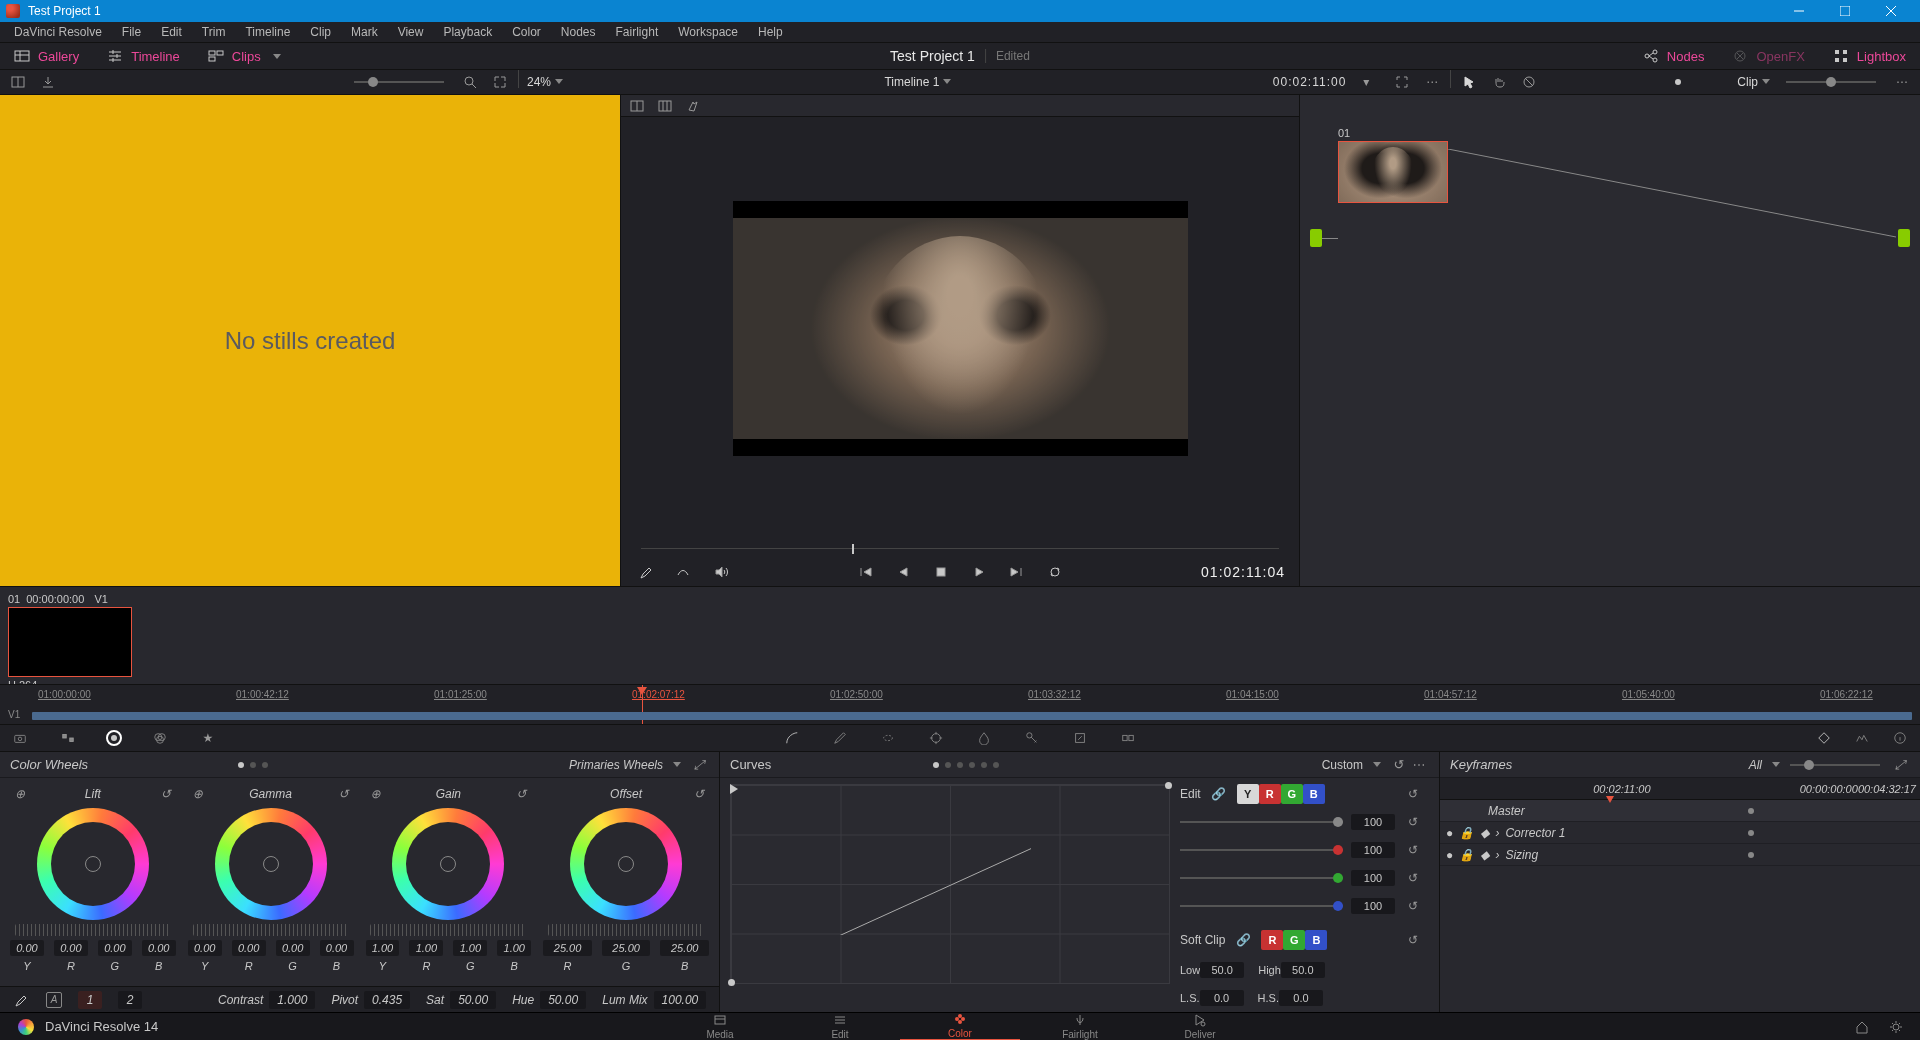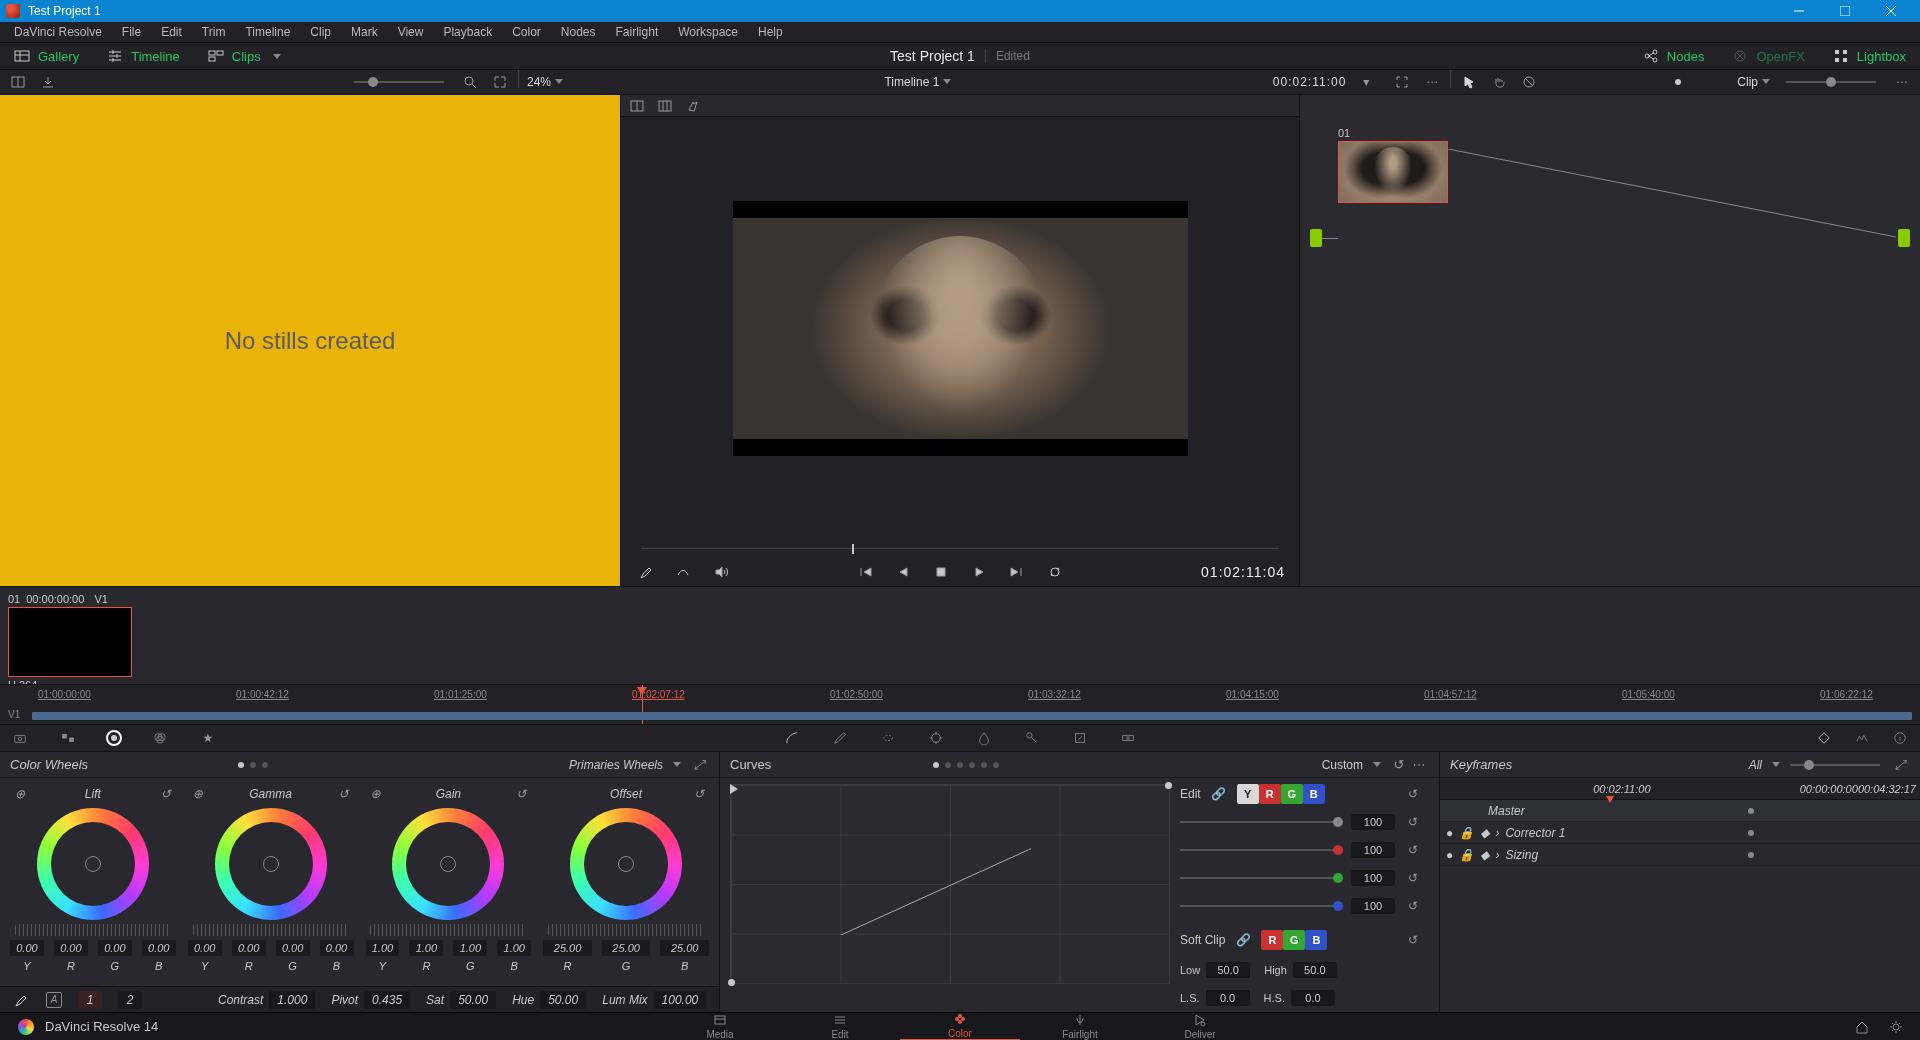--- a/index.html
+++ b/index.html
@@ -4,21 +4,21 @@
 <style>
 * { margin:0; padding:0; box-sizing:border-box; font-family:"Segoe UI",Arial,sans-serif; user-select:none; }
 body { background:#28282e; color:#c8c8c8; font-size:12px; width:1920px; height:1040px; overflow:hidden; display:flex; flex-direction:column; }
 .titlebar { background:#0a84d1; height:22px; display:flex; align-items:center; padding:0 6px; color:#fff; font-size:12px; }
 .titlebar .icon { width:14px; height:14px; background:radial-gradient(circle at 30% 30%,#e8543f 20%,#9e2e1c 80%); border-radius:2px; margin-right:8px; }
 .titlebar .winbtns { margin-left:auto; display:flex; gap:0; }
 .titlebar .winbtn { width:46px; height:22px; display:flex; align-items:center; justify-content:center; color:#fff; }
 .menubar { background:#212126; height:20px; display:flex; align-items:center; padding:0 4px; gap:0; font-size:12px; color:#b8b8b8;}
 .menubar span { padding:0 10px; }
 .toolbar { background:#212126; height:28px; display:flex; align-items:center; border-top:1px solid #111; border-bottom:1px solid #111; }
-.tbtn { display:flex; align-items:center; gap:8px; padding:0 14px; height:100%; color:#22c55e; font-size:13px; }
+.tbtn { display:flex; align-items:center; gap:8px; padding:0 14px; height:100%; color:#ec4899; font-size:13px; }
 .tbtn svg { width:16px; height:16px; fill:#c8c8c8; }
 .toolbar .center { position:absolute; left:50%; transform:translateX(-50%); display:flex; align-items:center; gap:10px; font-size:14px; }
 .toolbar .center .edited { color:#777; font-size:12px; border-left:1px solid #444; padding-left:10px; }
 .toolbar .right { margin-left:auto; display:flex; }
 .subbar { background:#212126; height:25px; display:flex; align-items:flex-start; border-bottom:1px solid #111; font-size:12px; }
 .subbar .seg { display:flex; align-items:center; height:100%; padding:0 8px; gap:10px; color:#999; }
 .subbar .divider { width:1px; height:18px; background:#444; }
 .iconbtn { width:20px; height:20px; display:flex; align-items:center; justify-content:center; color:#999; }
 .iconbtn svg { width:14px; height:14px; fill:currentColor; stroke:currentColor; }
 .main-upper { flex:1; display:flex; min-height:0; }
@@ -109,21 +109,21 @@
 .ch-Y{background:#d8d8d8;color:#222;}
 .ch-R{background:#c83232;color:#fff;}
 .ch-G{background:#32a832;color:#fff;}
 .ch-B{background:#3250c8;color:#fff;}
 .slider-row{display:flex;align-items:center;gap:8px;}
 .mini-slider{flex:1;height:2px;background:#555;position:relative;}
 .mini-slider .knob{position:absolute;right:0;top:-4px;width:10px;height:10px;border-radius:50%;background:#888;}
 .mini-slider.r .knob{background:#c83232;} .mini-slider.g .knob{background:#32a832;} .mini-slider.b .knob{background:#3250c8;}
 .mini-val{background:#18181c;padding:2px 6px;border-radius:2px;width:44px;text-align:center;font-size:11px;}
 .soft-row{display:flex;gap:14px;margin-top:4px;}
-.soft-row .cell{display:flex;align-items:center;gap:6px;font-size:11px;}
+.soft-row .cell{display:flex;align-items:center;font-size:11px;}
 
 .panel-keyframes { width:480px; background:#1d4ed8; display:flex; flex-direction:column;font-style:italic;}
 .kf-head { height:22px; display:flex; align-items:center; background:#212126; padding:0 4px; font-size:11px; border-bottom:1px solid #111;}
 .kf-head .tc{flex:1;text-align:center;}
 .kf-row{height:22px;display:flex;align-items:center;padding:0 6px;gap:6px;font-size:12px;border-bottom:1px solid #1f1f24;}
 .kf-row.master{background:#2f2f36;}
 .kf-dot{width:6px;height:6px;border-radius:50%;background:#888;margin-left:auto;margin-right:160px;}
 .kf-tl{flex:1;background:#28282e;position:relative;}
 .kf-tl .ph{position:absolute;left:170px;top:-4px;width:1px;height:100%;}
 .kf-tl .ph::before{content:"";position:absolute;top:0;left:-4px;border:4px solid transparent;border-top:7px solid #e8543f;}

